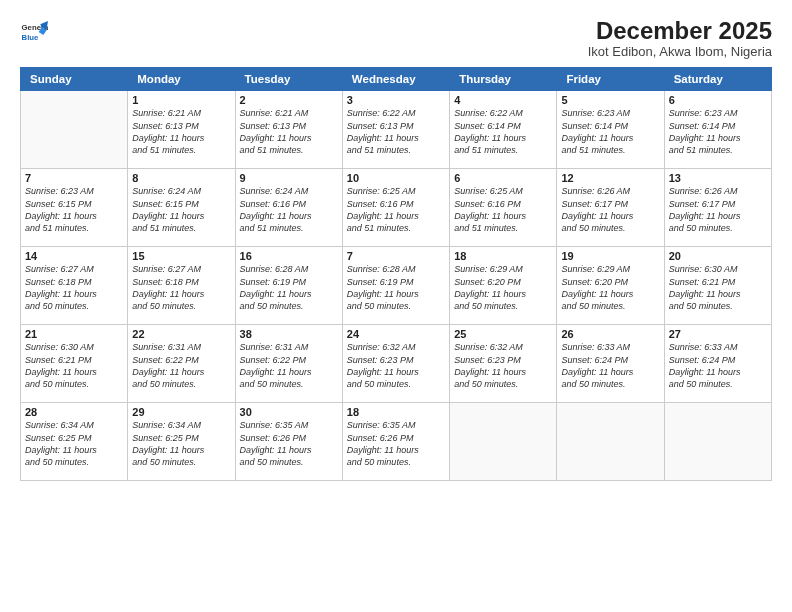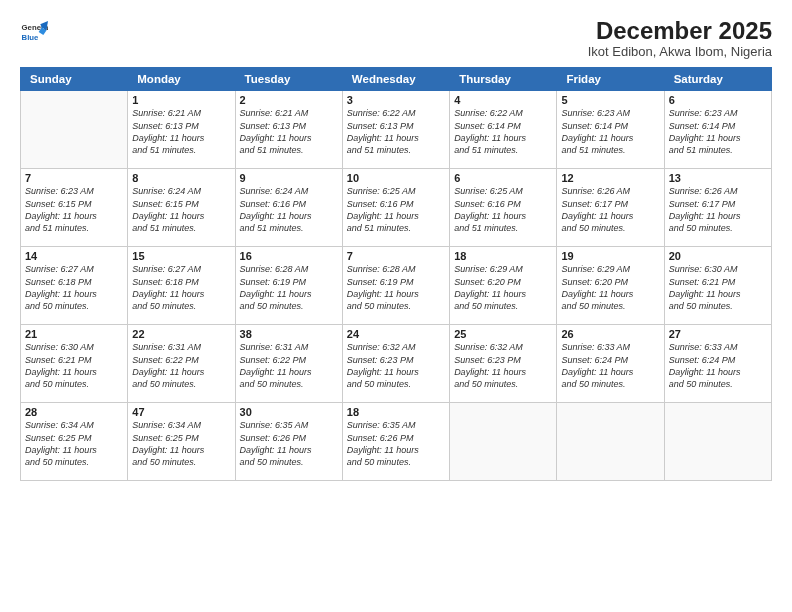--- a/index.html
+++ b/index.html
@@ -232,21 +232,21 @@
             <span class="day-number">27</span>
             <div class="day-info">Sunrise: 6:33 AM<br>Sunset: 6:24 PM<br>Daylight: 11 hours<br>and 50 minutes.</div>
           </td>
         </tr>
         <tr>
           <td>
             <span class="day-number">28</span>
             <div class="day-info">Sunrise: 6:34 AM<br>Sunset: 6:25 PM<br>Daylight: 11 hours<br>and 50 minutes.</div>
           </td>
           <td>
-            <span class="day-number">47</span>
+            <span class="day-number">29</span>
             <div class="day-info">Sunrise: 6:34 AM<br>Sunset: 6:25 PM<br>Daylight: 11 hours<br>and 50 minutes.</div>
           </td>
           <td>
             <span class="day-number">30</span>
             <div class="day-info">Sunrise: 6:35 AM<br>Sunset: 6:26 PM<br>Daylight: 11 hours<br>and 50 minutes.</div>
           </td>
           <td>
             <span class="day-number">18</span>
             <div class="day-info">Sunrise: 6:35 AM<br>Sunset: 6:26 PM<br>Daylight: 11 hours<br>and 50 minutes.</div>
           </td>

